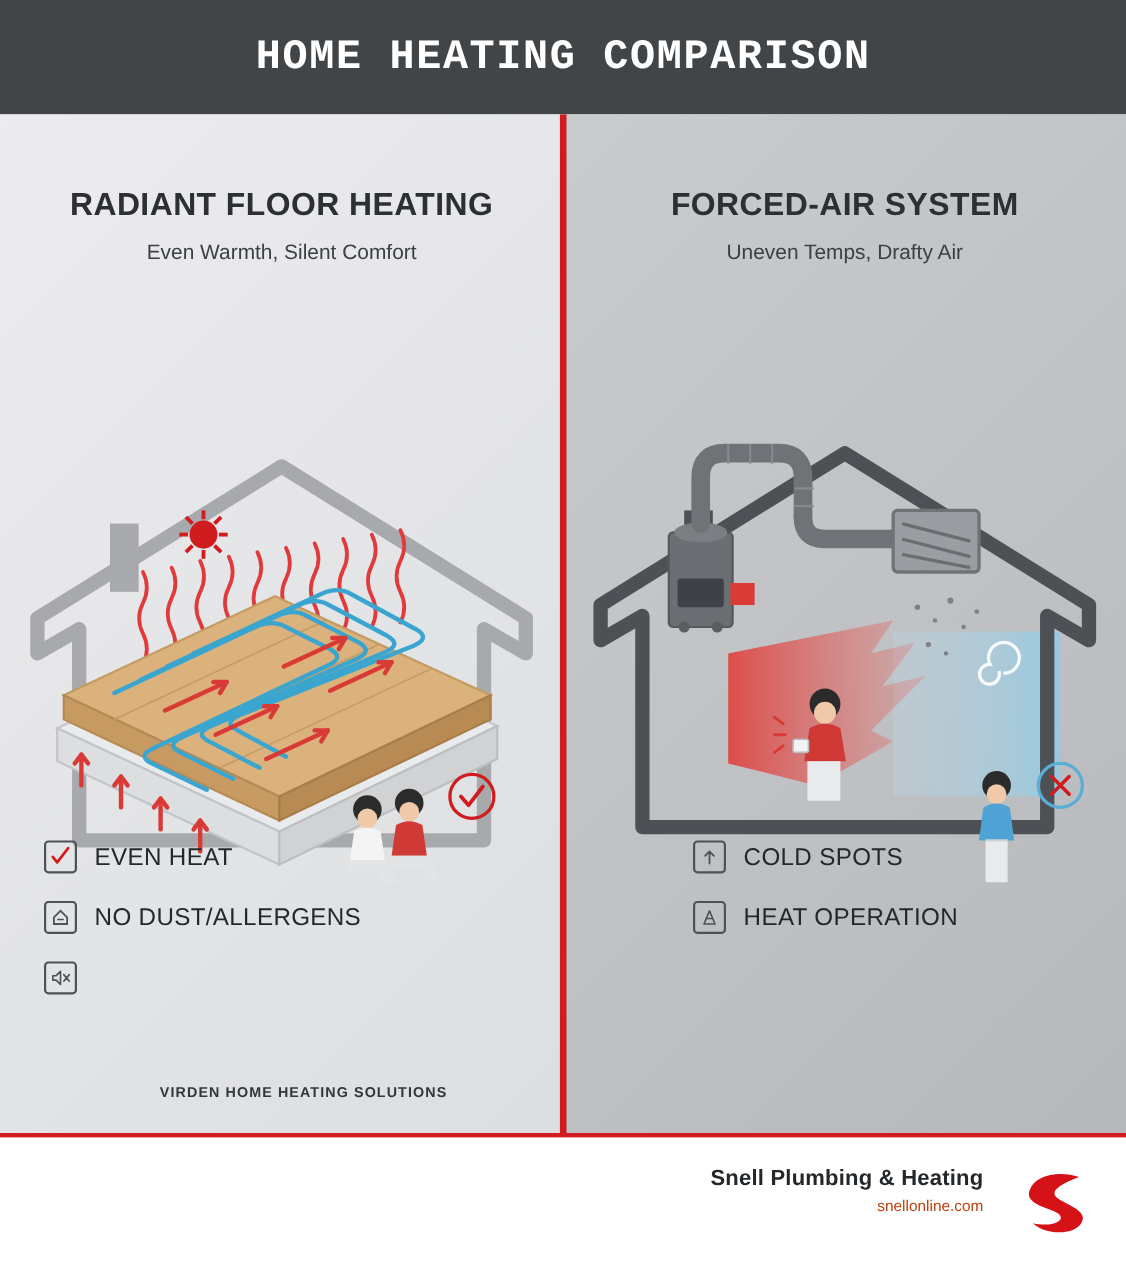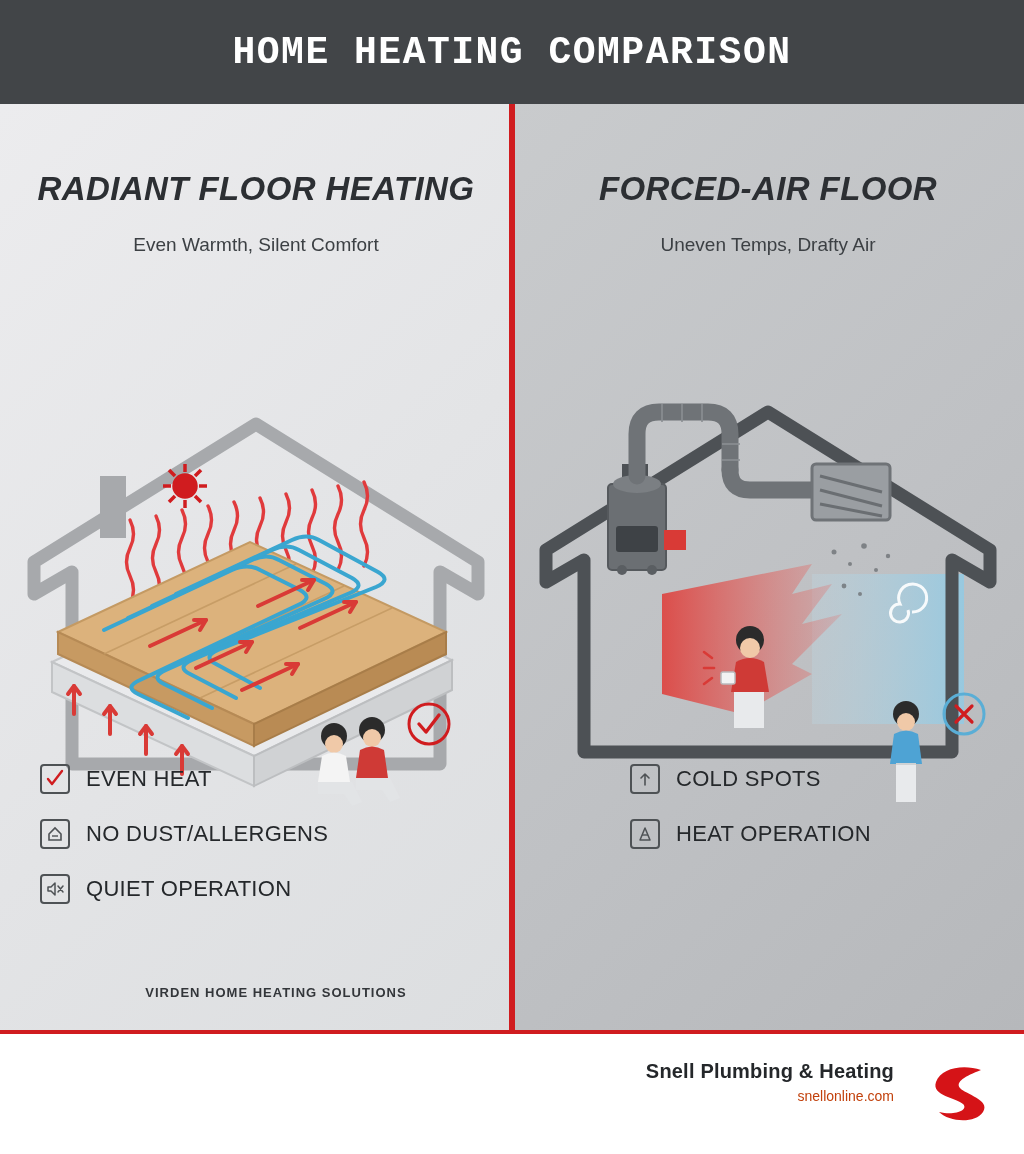--- a/index.html
+++ b/index.html
@@ -53,26 +53,25 @@
     width: 6px; height: 926px;
     background: #d01c1f;
     z-index: 6;
   }
 
   .panel-heading {
     position: absolute; left: 0; top: 66px; width: 100%;
     text-align: center;
   }
   .panel-title {
-    font-size: 33px; font-weight: bold; color: #2c2f33;
+    font-size: 29px; font-weight: bold; color: #2c2f33;
     letter-spacing: 0.4px;
-    font-style: italic;
   }
   .panel-sub {
-    margin-top: 26px;
+    margin-top: 16px;
     font-size: 19px; color: #3c4044;
   }
 
   
   .illus {
     position: absolute; left: 0; top: 190px;
     width: 512px; height: 520px;
   }
 
   
@@ -270,31 +269,30 @@
           </span>
           <span class="feature-label">NO DUST/ALLERGENS</span>
         </div>
         <div class="feature">
           <span class="feature-icon">
             <svg width="20" height="20" viewBox="0 0 20 20">
                 <path d="M3 8 h3 l4 -4 v12 l-4 -4 H3 Z" fill="none" stroke="#4e5255" stroke-width="1.5" stroke-linejoin="round"></path>
                 <path d="M13 7 l5 6 M18 7 l-5 6" stroke="#4e5255" stroke-width="1.5" stroke-linecap="round"></path>
               </svg>
           </span>
-          <span class="feature-label">QUIET OPERATION</span>
         </div>
       </div>
 
       <div class="brandline">VIRDEN HOME HEATING SOLUTIONS</div>
     </div>
 
     <div class="panel panel-right">
 
       <div class="panel-heading">
-        <div class="panel-title">FORCED-AIR FLOOR</div>
+        <div class="panel-title">FORCED-AIR SYSTEM</div>
         <div class="panel-sub">Uneven Temps, Drafty Air</div>
       </div>
 
       <div class="illus">
         <svg width="512" height="520" viewBox="0 0 512 520" xmlns="http://www.w3.org/2000/svg">
           <defs>
             <linearGradient id="coldGrad" x1="1" y1="0" x2="0" y2="0">
               <stop offset="0%" stop-color="#8fcbe6" stop-opacity="0.95"></stop>
               <stop offset="100%" stop-color="#bcd9e6" stop-opacity="0.35"></stop>
             </linearGradient>

